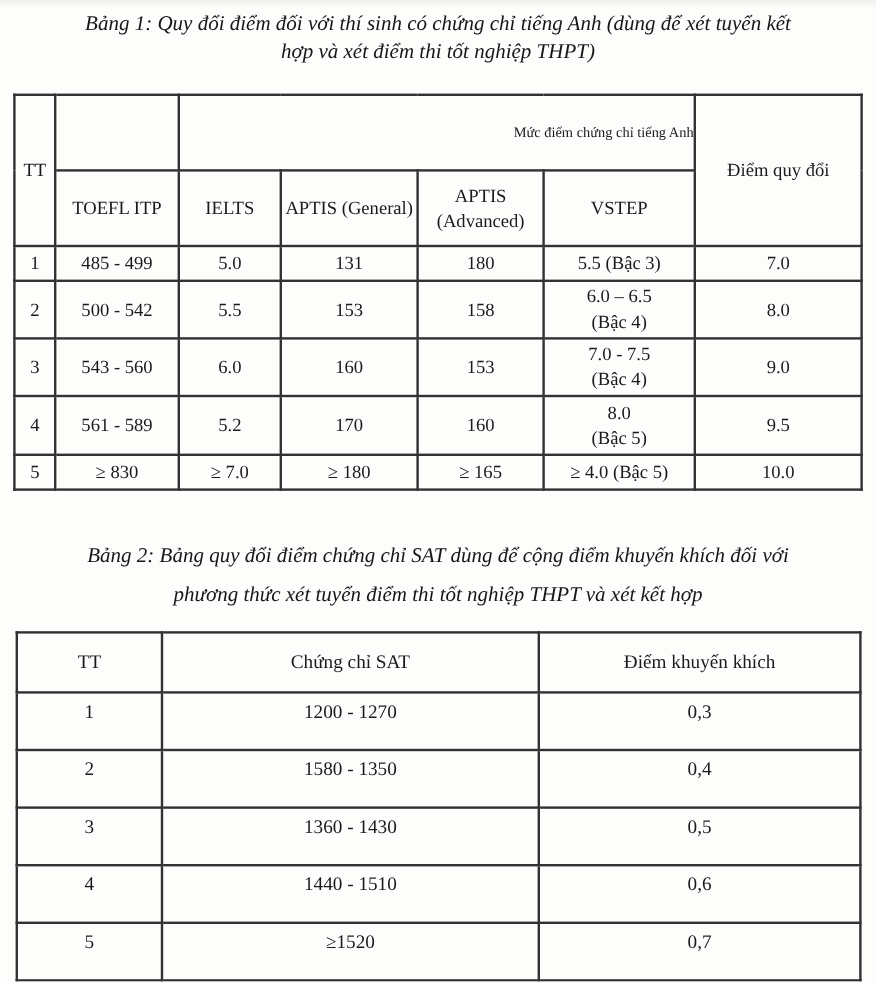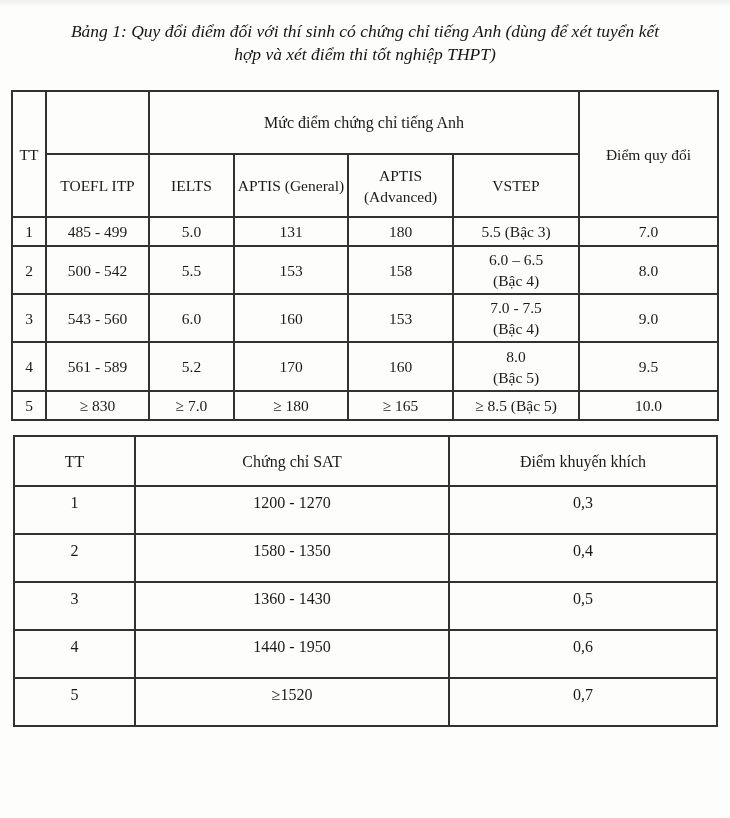--- a/index.html
+++ b/index.html
@@ -17,21 +17,21 @@
     color: #1d1d1d;
     position: relative;
   }
   .page {
     width: 730px;
     height: 818px;
     box-sizing: border-box;
     padding-top: 8px;
   }
   .doc-title {
-    margin: 12px auto;
+    margin: 0 auto;
     width: 706px;
     text-align: center;
     font-style: italic;
     font-size: 17.5px;
     line-height: 23px;
     white-space: pre-line;
     color: #161616;
   }
   .doc-title.second {
     margin-top: 37px;
@@ -55,21 +55,21 @@
   }
   
   .t1 {
     width: 706px;
     margin: 24px 0 0 11px;
   }
   .t1 tr.hrow  { height: 63px; }
   .t1 tr.drow-s { height: 29px; }
   .t1 tr.drow-m { height: 48px; }
   .t1 tr.drow-l { height: 49px; }
-  .t1 td.group-cell { font-size: 16px; }
+  .t1 td.group-cell { font-size: 12px; text-align: right; }
   
   .t2 {
     width: 703px;
     margin: 14px 0 0 13px;
   }
   .t2 tr.hrow { height: 50px; }
   .t2 tr.drow { height: 48px; }
   .t2 tr.drow td {
     vertical-align: top;
     padding-top: 5px;
@@ -148,26 +148,28 @@
         <td>8.0
 (Bậc 5)</td>
         <td>9.5</td>
       </tr>
       <tr class="drow-s">
         <td>5</td>
         <td>≥ 830</td>
         <td>≥ 7.0</td>
         <td>≥ 180</td>
         <td>≥ 165</td>
-        <td>≥ 8.5 (Bậc 5)</td>
+        <td>≥ 4.0 (Bậc 5)</td>
         <td>10.0</td>
       </tr>
     </tbody>
   </table>
 
+  <p class="doc-title second">Bảng 2: Bảng quy đổi điểm chứng chỉ SAT dùng để cộng điểm khuyến khích đối với
+phương thức xét tuyển điểm thi tốt nghiệp THPT và xét kết hợp</p>
 
   <table class="t2">
     <colgroup>
       <col style="width:121px">
       <col style="width:314px">
       <col style="width:268px">
     </colgroup>
     <tbody>
       <tr class="hrow">
         <td>TT</td>
@@ -184,21 +186,21 @@
         <td>1580 - 1350</td>
         <td>0,4</td>
       </tr>
       <tr class="drow">
         <td>3</td>
         <td>1360 - 1430</td>
         <td>0,5</td>
       </tr>
       <tr class="drow">
         <td>4</td>
-        <td>1440 - 1950</td>
+        <td>1440 - 1510</td>
         <td>0,6</td>
       </tr>
       <tr class="drow">
         <td>5</td>
         <td>≥1520</td>
         <td>0,7</td>
       </tr>
     </tbody>
   </table>
 

